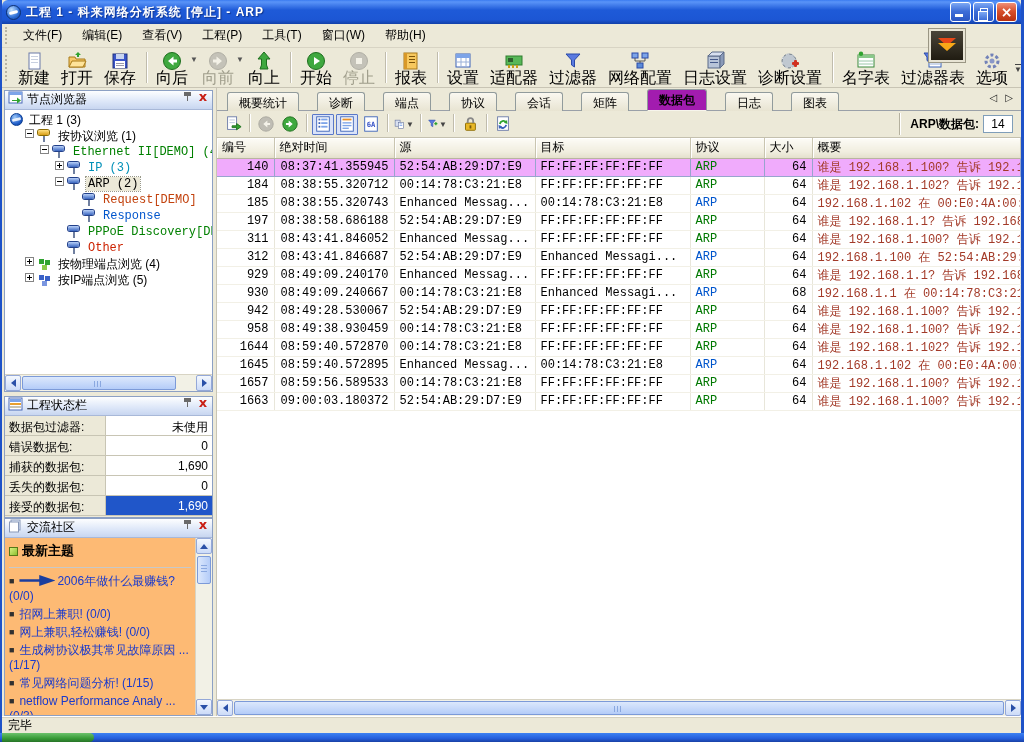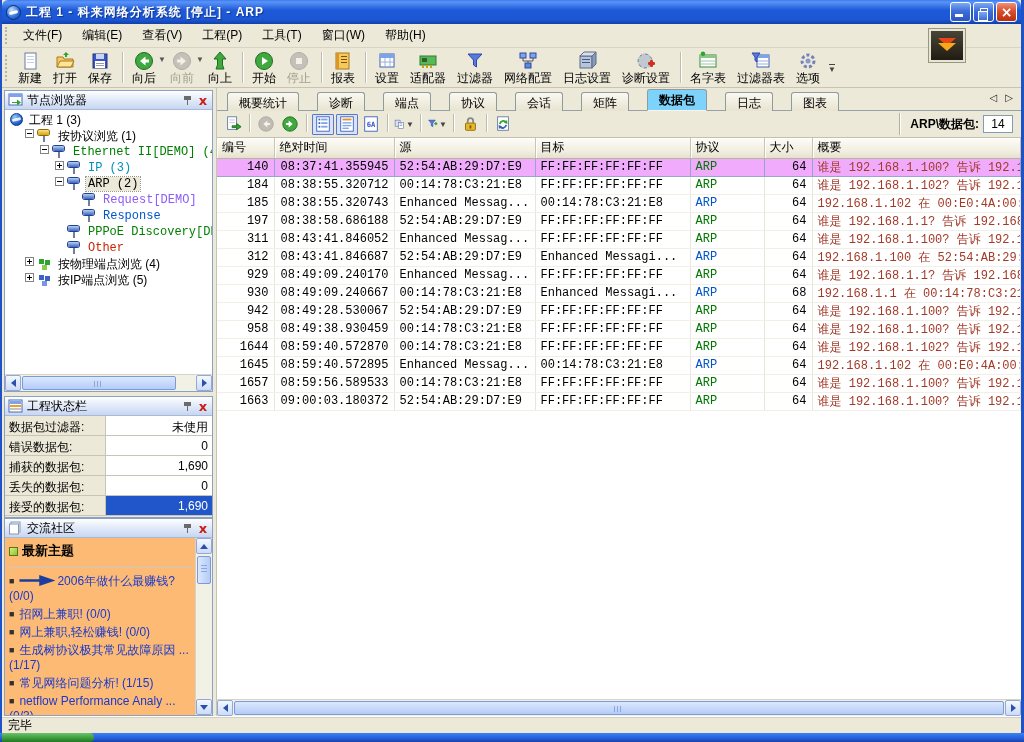--- a/index.html
+++ b/index.html
@@ -29,21 +29,21 @@
 
   
   .menubar{height:24px;flex:none;display:flex;align-items:center;background:#ECE9D8;border-bottom:1px solid #D8D4C4;position:relative}
   .grip{width:5px;height:70%;border-left:2px dotted #B8B4A4;margin:0 3px;flex:none}
   .menu-item{padding:3px 10px;cursor:default}
 
   
   .toolbar{height:40px;flex:none;display:flex;align-items:stretch;background:#ECE9D8;border-bottom:1px solid #C8C4B4;padding-right:60px;position:relative}
   .tb-btn{display:flex;flex-direction:column;align-items:center;justify-content:center;padding:1px 6px 1px 5px;position:relative;min-width:34px}
   .tb-btn .ic{width:20px;height:20px;flex:none}
-  .tb-btn .lbl{font-size:12px;white-space:nowrap;line-height:14px}
+  .tb-btn .lbl{font-size:16px;white-space:nowrap;line-height:14px}
   .tb-btn.disabled .lbl{color:#A09E8C}
   .tb-btn.disabled .ic{opacity:.4;filter:grayscale(1)}
   .tb-btn .dd{position:absolute;right:-1px;top:7px;font-size:8px;color:#555}
   .tb-btn.has-dd{padding-right:9px}
   .tb-sep{width:1px;background:#C0BCAC;box-shadow:1px 0 0 #fff;margin:4px 4px;flex:none}
   .tb-overflow{align-self:center;width:12px;height:22px;display:flex;flex-direction:column;align-items:center;justify-content:center;color:#444;font-size:8px;line-height:5px}
   .tb-overflow .bar{width:6px;height:1px;background:#444;margin-bottom:2px}
 
   
   .logo-box{position:absolute;top:28px;right:55px;width:38px;height:35px;background:#E8E4D4;border:1px solid #9A9684;
@@ -53,21 +53,21 @@
   .chev.c2{border-top-color:#F8A818}
 
   
   .workspace{flex:1;display:flex;min-height:0}
   .left-col{width:212px;flex:none;padding:2px 1px 0 2px;display:flex;flex-direction:column}
   .splitter{width:2px;flex:none;background:#ECE9D8}
   .main-col{flex:1;display:flex;flex-direction:column;min-width:0;border-left:1px solid #C8C4B4}
 
   
   .panel{border:1px solid #8CA0C4;background:#fff;display:flex;flex-direction:column;overflow:hidden}
-  .panel-hdr{height:19px;flex:none;display:flex;align-items:center;gap:4px;padding:0 3px;
+  .panel-hdr{height:19px;flex:none;display:flex;align-items:flex-start;gap:4px;padding:0 3px;
     background:linear-gradient(180deg,#FDFEFF,#DCE6F8 60%,#C8D6F0);border-bottom:1px solid #A8B8D8;font-size:12px}
   .panel-hdr .ptitle{flex:1;white-space:nowrap;overflow:hidden}
   .pin{width:11px;height:11px;position:relative;flex:none}
   .pin::before{content:"";position:absolute;left:2px;top:1px;width:7px;height:4px;background:#6A6A6A}
   .pin::after{content:"";position:absolute;left:5px;top:5px;width:1px;height:5px;background:#6A6A6A}
   .pclose{color:#C81E14;font-weight:bold;font-size:13px;line-height:11px;width:12px;text-align:center;flex:none;font-family:"DejaVu Sans",sans-serif}
   .hdr-ic{width:15px;height:14px;flex:none}
 
   .node-panel{height:302px;flex:none}
   .gap4{height:4px;flex:none}
@@ -131,21 +131,21 @@
   .topic{color:#1A3ACC;line-height:15px;margin-bottom:3px;cursor:pointer}
   .topic .blt{color:#303030;margin-right:5px;font-size:9px;vertical-align:1px}
   .topic-arrow{display:inline-block;width:36px;height:11px;background:#1B3E9E;vertical-align:-1px;margin-right:2px;
     clip-path:polygon(0 38%,55% 38%,55% 0,100% 50%,55% 100%,55% 62%,0 62%)}
 
   
   .tabstrip{height:23px;flex:none;display:flex;align-items:flex-end;background:#ECE9D8;padding:2px 4px 0 10px;
     border-bottom:1px solid #9AA0A8;position:relative}
   .tab{height:19px;padding:2px 11px 0 11px;border:1px solid #919B9C;border-bottom:none;border-radius:3px 3px 0 0;
     background:linear-gradient(180deg,#FAF8F0,#E8E4D2);margin-right:18px;white-space:nowrap;margin-bottom:-1px}
-  .tab.active{height:22px;font-weight:bold;background:#7dd3fc;border-bottom:1px solid #F7F5EC;z-index:2}
+  .tab.active{height:22px;font-weight:bold;background:#a21caf;border-bottom:1px solid #F7F5EC;z-index:2}
   .tab-arrows{position:absolute;right:8px;top:4px;display:flex;gap:8px;color:#222;font-size:10px;line-height:12px}
 
   
   .pkt-toolbar{height:27px;flex:none;display:flex;align-items:center;background:#ECE9D8;padding:0 6px 0 4px;border-bottom:1px solid #C4C0AE}
   .pkic{width:22px;height:21px;display:flex;align-items:center;justify-content:center;position:relative;border:1px solid transparent;border-radius:1px;margin:0 1px}
   .pkic.sel{border:1px solid #5A78C8;background:#D9E2F8}
   .pkic .dd{font-size:8px;color:#444;margin-left:1px}
   .pk-sep{width:1px;height:18px;background:#C0BCAC;box-shadow:1px 0 0 #fff;margin:0 4px;flex:none}
   .pkic.disabled{opacity:.45;filter:grayscale(1)}
   .counter{margin-left:auto;display:flex;align-items:flex-end;gap:4px;padding:2px 2px 2px 10px;border-left:1px solid #B4B09E;box-shadow:inset 1px 0 0 #fff}
@@ -418,21 +418,21 @@
                 <span class="t-lbl mono" style="color: rgb(0, 144, 184);">IP (3)</span>
               </div>
               <div class="t-row" style="padding-left: 47px;">
                 <span class="exp"></span>
                 <span class="t-ic hub-blue"></span>
                 <span class="t-lbl mono sel">ARP (2)</span>
               </div>
               <div class="t-row" style="padding-left: 62px;">
                 <span class="exp-sp"></span>
                 <span class="t-ic hub-blue"></span>
-                <span class="t-lbl mono" style="color: #8b5cf6;">Request[DEMO]</span>
+                <span class="t-lbl mono" style="color: #c2410c;">Request[DEMO]</span>
               </div>
               <div class="t-row" style="padding-left: 62px;">
                 <span class="exp-sp"></span>
                 <span class="t-ic hub-blue"></span>
                 <span class="t-lbl mono" style="color: rgb(0, 85, 204);">Response</span>
               </div>
               <div class="t-row" style="padding-left: 47px;">
                 <span class="exp-sp"></span>
                 <span class="t-ic hub-blue"></span>
                 <span class="t-lbl mono" style="color: rgb(0, 128, 0);">PPPoE Discovery[DEMO]</span>

